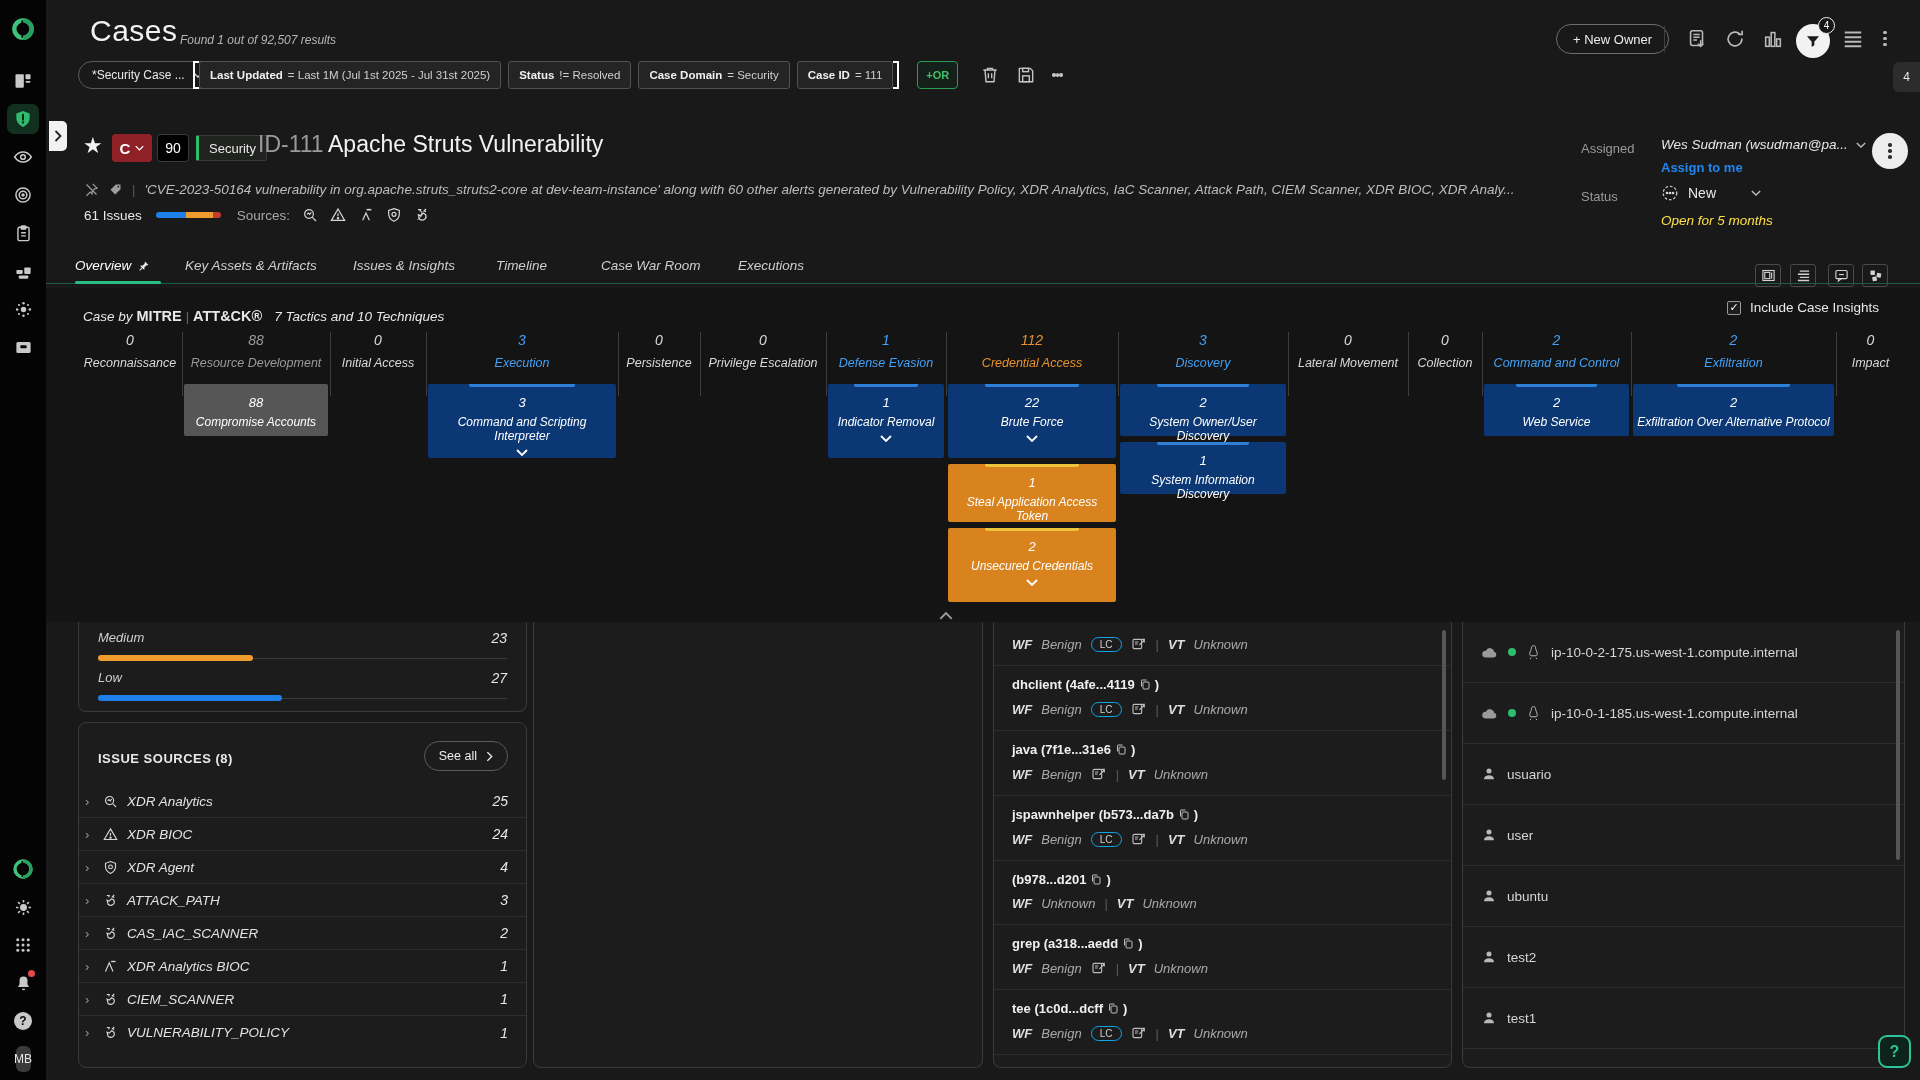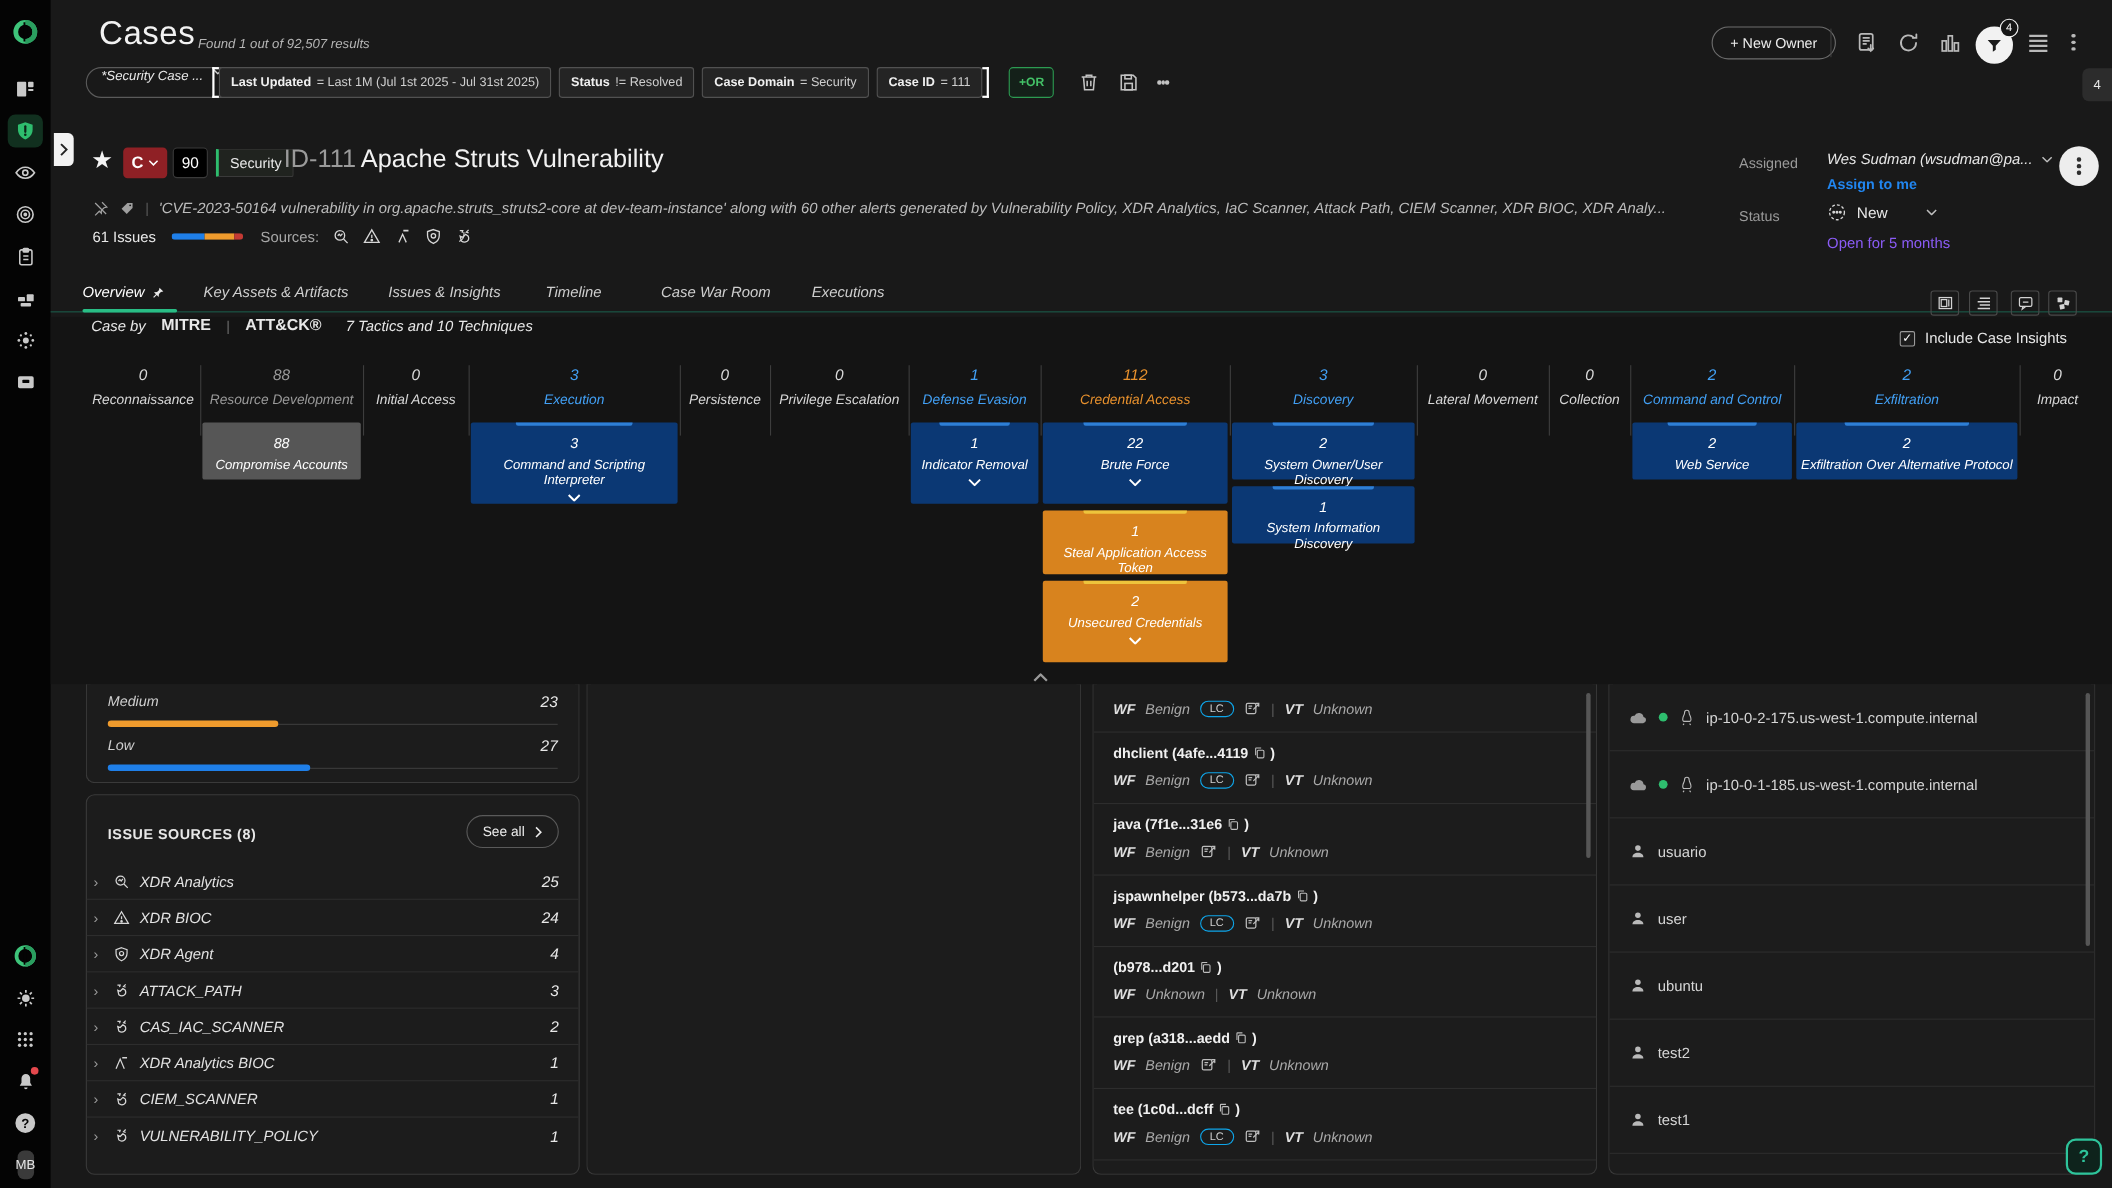--- a/index.html
+++ b/index.html
@@ -34,22 +34,22 @@
   .side-tab{position:absolute;left:1893px;top:62px;width:27px;height:30px;background:#2c2c2c;
     border-radius:6px 0 0 6px;color:#e8e8e8;font-size:12px;display:flex;align-items:center;justify-content:center}
   
   .filters{position:absolute;left:193px;top:61px;display:flex;align-items:stretch}
   .brk-l{width:6px;border-left:2px solid #fff;border-top:2px solid #fff;border-bottom:2px solid #fff}
   .brk-r{width:6px;border-right:2px solid #fff;border-top:2px solid #fff;border-bottom:2px solid #fff}
   .fpill{display:flex;align-items:center;gap:5px;background:#242424;border:1px solid #515151;
     border-radius:3px;height:28px;padding:0 10px;margin-right:7px;font-size:11.5px;cursor:pointer;white-space:nowrap}
   .fpill .lbl{font-weight:bold;color:#f0f0f0}
   .fpill .val{color:#cfcfcf}
-  .preset{position:absolute;left:78px;top:61px;height:28px;display:flex;gap:8px;
-    border:1px solid #5a5a5a;border-radius:15px;padding:0 13px;font-size:12px;font-style:italic;cursor:pointer}
+  .preset{position:absolute;left:78px;top:61px;height:28px;display:flex;align-items:center;gap:8px;
+    border:1px solid #5a5a5a;border-radius:15px;padding:0 13px;font-size:12px;cursor:pointer}
   .orbtn{height:28px;margin-left:18px;margin-right:22px;padding:0 8px;border:1px solid #2c9b52;
     border-radius:4px;background:#142019;color:#43c167;font-weight:bold;font-size:11px;
     display:flex;align-items:center;cursor:pointer}
   .fic{display:flex;align-items:center;margin-right:16px;color:#c3c3c3;cursor:pointer}
   
   .expander{position:absolute;left:49px;top:121px;width:18px;height:30px;background:#f2f2f2;
     border-radius:0 5px 5px 0;color:#222;display:flex;align-items:center;justify-content:center;
     font-size:13px;cursor:pointer}
   .star{position:absolute;left:83px;top:133px;font-size:22px;color:#f5f5f5;cursor:pointer}
   .cbadge{position:absolute;left:112px;top:134px;width:40px;height:28px;background:#8f2025;border-radius:4px;
@@ -66,35 +66,35 @@
   .desc{max-width:1390px;white-space:nowrap;overflow:hidden;text-overflow:ellipsis;
     font-style:italic;font-size:13.5px;color:#bdbdbd}
   .issues-row{position:absolute;left:84px;top:207px;display:flex;align-items:center;font-size:13.5px}
   .minibar{display:flex;height:6px;border-radius:3px;overflow:hidden;margin:0 16px 0 14px}
   .srcicons{display:flex;gap:12px;margin-left:12px;color:#d6d6d6}
   .meta-lbl{position:absolute;font-size:13px;color:#9a9a9a}
   .assignee{position:absolute;left:1661px;top:137px;display:flex;align-items:center;gap:8px;
     font-size:13.5px;font-style:italic;color:#e8e8e8;cursor:pointer}
   .linkblue{position:absolute;left:1661px;top:160px;color:#2186f0;font-weight:bold;font-size:13px;cursor:pointer}
   .statusrow{position:absolute;left:1661px;top:184px;display:flex;align-items:center;gap:9px;cursor:pointer}
-  .openfor{position:absolute;left:1661px;top:213px;font-size:13.5px;color:#8b5cf6}
+  .openfor{position:absolute;left:1661px;top:213px;font-size:13.5px;font-style:italic;color:#fde047}
   .kebab-circle{position:absolute;left:1872px;top:133px;width:36px;height:36px;border-radius:50%;
     background:#ededed;display:flex;align-items:center;justify-content:center;cursor:pointer}
   .dots-v i{display:block;width:3.5px;height:3.5px;border-radius:50%;background:#2e2e2e;margin:2.5px auto}
   
   .tabsline{position:absolute;left:46px;top:283px;width:1874px;height:1px;background:#1b5b49}
   .tab{position:absolute;top:258px;font-size:13.5px;font-style:italic;color:#cfcfcf;cursor:pointer;
     display:flex;align-items:center;gap:7px;white-space:nowrap}
   .tab.active{color:#fff}
   .tab-underline{position:absolute;left:75px;top:281px;width:86px;height:3px;background:#29bd85;border-radius:2px}
   .vbtn{position:absolute;top:264px;width:26px;height:23px;border:1px solid #4a4a4a;border-radius:3px;
     display:flex;align-items:center;justify-content:center;color:#d2d2d2;cursor:pointer}
   
   .board{position:absolute;left:46px;top:288px;width:1874px;height:334px;background:#141414}
-  .mitre-row{position:absolute;left:37px;top:0;display:flex;align-items:center;gap:14px}
+  .mitre-row{position:absolute;left:37px;top:20px;display:flex;align-items:center;gap:4px}
   .insights{position:absolute;left:1681px;top:12px;display:flex;align-items:center;gap:9px;cursor:pointer}
   .chk{width:14px;height:14px;border:1px solid #9a9a9a;border-radius:2px;background:#1d1d1d;
     color:#fff;font-size:11px;display:flex;align-items:center;justify-content:center}
   .tcols{position:absolute;left:32px;top:42px;display:flex}
   .tcol{position:relative;text-align:center;padding-top:2px}
   .tcol+.tcol::before{content:'';position:absolute;left:0;top:2px;height:64px;width:1px;background:#3d3d3d}
   .tcount{font-size:14px;font-style:italic;color:#d8d8d8}
   .tname{font-size:12.5px;font-style:italic;color:#d8d8d8;margin-top:8px;padding:0 3px}
   .c-blue{color:#42a0f5}.c-orange{color:#e8912d}.c-gray{color:#9a9a9a}
   .tboxes{margin-top:14px;display:flex;flex-direction:column;gap:6px;padding:0 2px}

